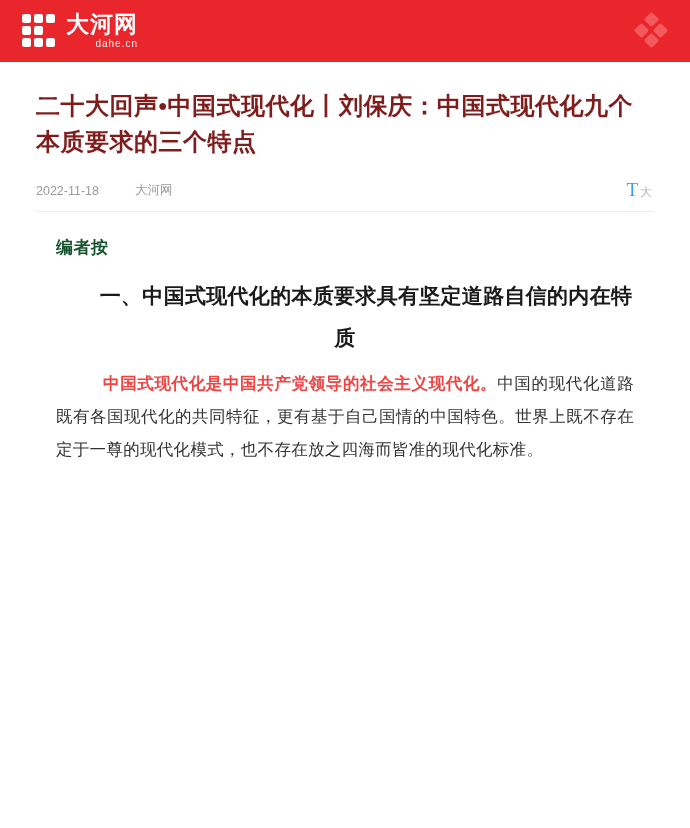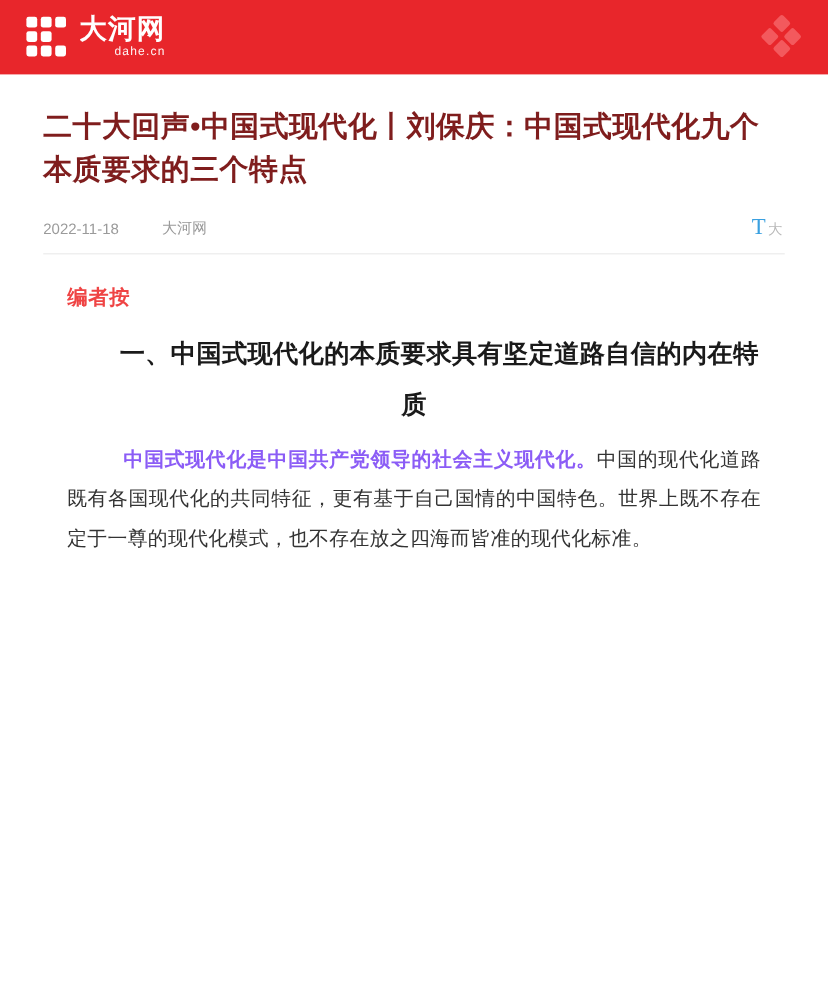--- a/index.html
+++ b/index.html
@@ -131,21 +131,21 @@
     color: #b9b9b9;
     font-size: 12px;
   }
 
   .body {
     padding: 20px 20px 0 20px;
   }
   .section-label {
     font-size: 17px;
     font-weight: bold;
-    color: #ef4444;
+    color: #14532d;
     margin: 4px 0 16px 0;
     letter-spacing: .5px;
   }
   p.para {
     font-size: 16.5px;
     line-height: 2.0;
     color: #333333;
     margin: 0 0 16px 0;
     text-align: justify;
     text-indent: 2em;
@@ -156,21 +156,21 @@
     font-weight: bold;
     color: #1a1a1a;
     line-height: 2.0;
     margin: 14px 0 8px 0;
     text-indent: 2em;
     letter-spacing: .3px;
     text-align: center;
   }
   p.para .lead {
     font-weight: bold;
-    color: #8b5cf6;
+    color: #ef4444;
     padding-left: 14px;
   }
 </style>
 </head>
 <body>
 
 <div class="topbar">
   <div class="logo-wrap">
     <div class="logo-mark">
       <span></span>

